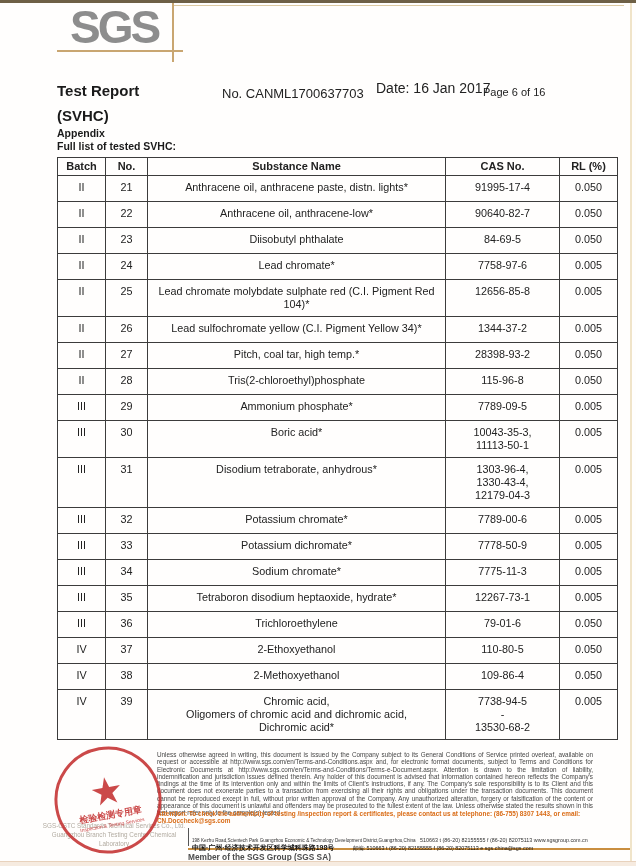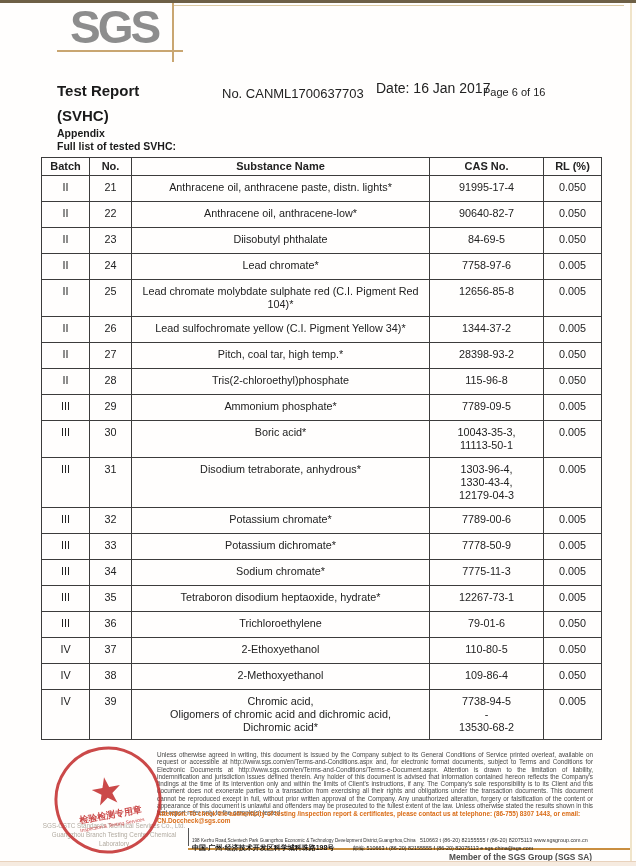--- a/index.html
+++ b/index.html
@@ -22,21 +22,21 @@
   
   .title    { position:absolute; left:57px; top:82px;  font-size:15px; font-weight:bold; }
   .subtitle { position:absolute; left:57px; top:107px; font-size:15px; font-weight:bold; }
   .report-no{ position:absolute; left:222px; top:86px; font-size:13px; color:#222; }
   .date     { position:absolute; left:376px; top:80px; font-size:14px; color:#222; }
   .page-info{ position:absolute; left:483px; top:86px; font-size:11px; color:#222; }
   .appendix { position:absolute; left:57px; top:127px; font-size:10.5px; font-weight:bold; }
   .list-cap { position:absolute; left:57px; top:140px; font-size:10.5px; font-weight:bold; }
 
   
-  table.svhc { position:absolute; left:41px; top:157px; width:535px; border-collapse:collapse;
+  table.svhc { position:absolute; left:57px; top:157px; width:535px; border-collapse:collapse;
                font-size:10.8px; color:#222; table-layout:fixed;border-radius:11px; }
   .svhc th, .svhc td { border:1px solid #3c3c3c; padding:5px 4px; vertical-align:top;
                        line-height:13px; text-align:center; }
   .svhc th { height:8px; padding:2px; font-weight:bold; font-size:11px; vertical-align:middle; }
   .svhc tbody tr { height:26px; }
   .col-batch { width:43px; }
   .col-no    { width:37px; }
   .col-substance { width:293px; text-align:left; padding-left:4px; }
   .col-cas   { width:109px; line-height:14px; }
   .col-rl    { width:53px; }
@@ -53,21 +53,21 @@
   .addr-divider { position:absolute; left:188px; top:828px; width:1px; height:18px; background:#555; }
   .address-en { position:absolute; left:192px; top:828px; width:440px; white-space:nowrap;
                 color:#333; z-index:2; }
   .address-en .addr { font-size:4.6px; }
   .address-en .rest { font-size:5.4px; }
   .address-cn { position:absolute; left:192px; top:836px; width:440px; white-space:nowrap;
                 color:#111; z-index:2; }
   .address-cn .addr { font-size:7px; font-weight:bold; }
   .address-cn .rest { font-size:5.4px; margin-left:14px; }
   .footer-rule { position:absolute; left:188px; top:848px; width:442px; height:2px; background:#c98e3f; }
-  .member { position:absolute; left:188px; top:852px; width:404px; text-align:right;
+  .member { position:absolute; left:188px; top:852px; width:404px; text-align:left;
             font-size:8.3px; font-weight:bold; color:#4c4c4c; }
 </style>
 </head>
 <body>
 
 <div class="page">
 
   <div class="top-strip"></div>
   <div class="top-hline-right"></div>
   <div class="right-edge"></div>

